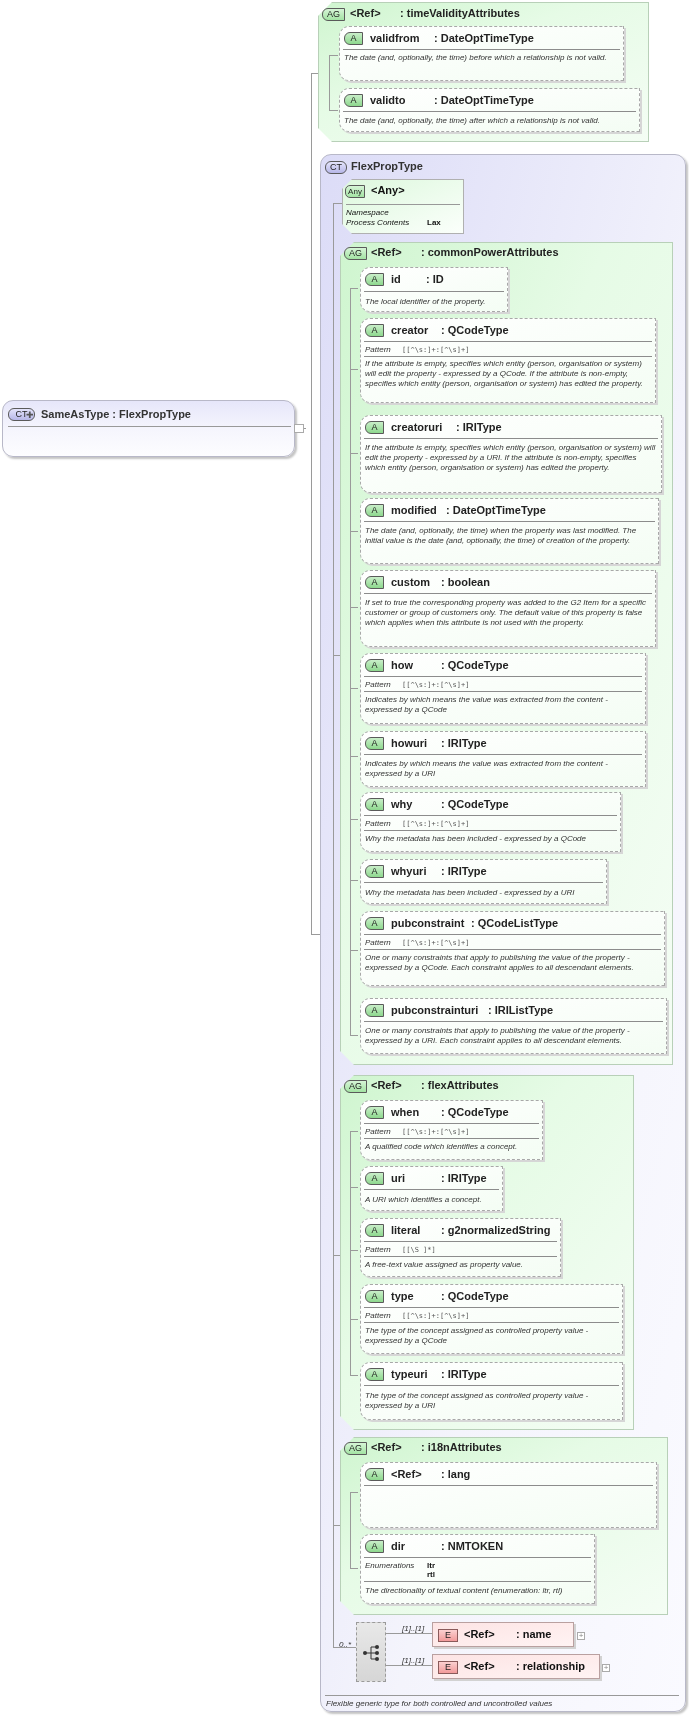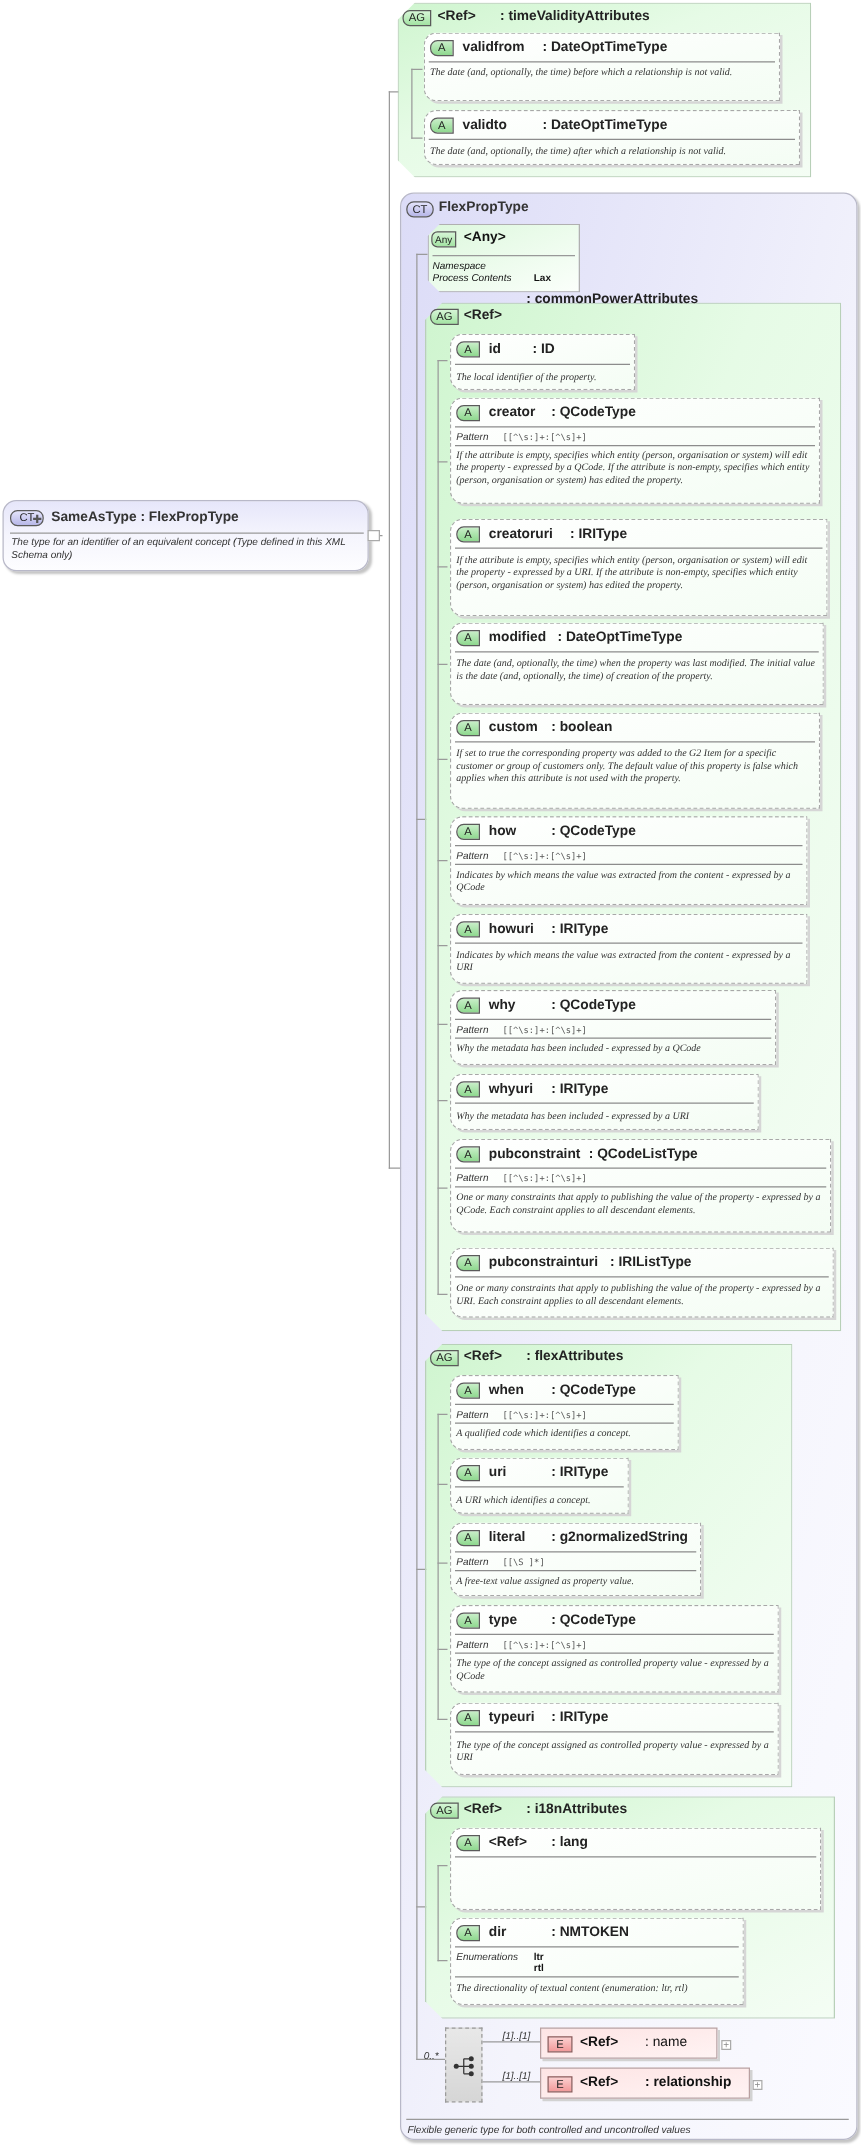--- a/index.html
+++ b/index.html
@@ -36,21 +36,21 @@
   .attr {
     position: absolute;
     border: 1px dashed #a8a8a8;
     background: linear-gradient(to bottom right, #ffffff 0%, #f4fdf4 100%);
     border-radius: 10px 0 0 10px;
     box-shadow: 2px 2px 0 #d6d6d6;
   }
   .attr-head { position: absolute; left: 4px; top: 5px; font-size: 11px; font-weight: bold; white-space: nowrap; color: #222; }
   .attr-type { position: absolute; top: 0; white-space: nowrap; }
   .sep { position: absolute; left: 3px; right: 3px; height: 1px; background: #8c8c8c; }
-  .doc { position: absolute; left: 4px; right: 4px; font-size: 8px; font-style: italic; color: #333; line-height: 10px; font-family: Liberation Serif, serif; }
+  .doc { position: absolute; left: 4px; right: 4px; font-size: 8px; font-style: italic; color: #333; line-height: 10px; }
   .pat-label { position: absolute; left: 4px; font-size: 8px; font-style: italic; color: #333; }
   .pat-val { position: absolute; font-size: 7px; color: #555; font-family: "DejaVu Sans Mono", monospace; }
 
   
   .badge {
     display: inline-block; position: absolute;
     height: 13px; line-height: 11px; font-size: 9px; font-weight: normal; text-align: center;
     border: 1px solid #5a5a5a; color: #222;
   }
   .badge-a { width: 19px; background: linear-gradient(#c9efc9, #8ed88e); border-radius: 6px 0 0 6px; }
@@ -83,21 +83,20 @@
 <div class="line" style="left:294px;top:428px;width:12px;height:1px;"></div>
 <div class="line" style="left:311px;top:73px;width:1px;height:862px;"></div>
 <div class="line" style="left:311px;top:73px;width:18px;height:1px;"></div>
 <div class="line" style="left:311px;top:934px;width:10px;height:1px;"></div>
 
 <div class="ct-box ct-root" style="left:2px;top:400px;width:293px;height:57px;">
   <span class="badge badge-ctp" style="left:5px;top:7px;">CT</span>
   <span class="abs" style="left:23px;top:9px;font-size:9px;color:#555;">✚</span>
   <span class="ct-title" style="left:38px;top:7px;">SameAsType : FlexPropType</span>
   <div class="abs" style="left:5px;right:3px;top:25px;height:1px;background:#999;"></div>
-  <div class="abs" style="left:6px;top:28px;width:282px;font-size:8px;font-style:italic;line-height:10px;color:#333;">The type for an identifier of an equivalent concept (Type defined in this XML Schema only)</div>
 </div>
 <div class="abs" style="left:294px;top:424px;width:10px;height:9px;border:1px solid #aaa;background:#fff;"></div>
 
 <div class="ag-box" style="left:318px;top:2px;width:331px;height:140px;"></div>
 <span class="badge badge-ag" style="left:322px;top:8px;">AG</span>
 <span class="ag-head" style="left:350px;top:7px;">&lt;Ref&gt;</span>
 <span class="ag-head" style="left:400px;top:7px;">: timeValidityAttributes</span>
 <div class="line" style="left:329px;top:55px;width:1px;height:56px;"></div>
 <div class="line" style="left:329px;top:55px;width:9px;height:1px;"></div>
 <div class="line" style="left:329px;top:110px;width:9px;height:1px;"></div>
@@ -135,21 +134,21 @@
   <div class="abs" style="left:3px;right:3px;top:24px;height:1px;background:#999;"></div>
   <span class="abs" style="left:3px;top:28px;font-size:8px;font-style:italic;">Namespace</span>
   <span class="abs" style="left:84px;top:28px;font-size:8px;font-weight:bold;margin-top:36px;">##other</span>
   <span class="abs" style="left:3px;top:38px;font-size:8px;font-style:italic;">Process Contents</span>
   <span class="abs" style="left:84px;top:38px;font-size:8px;font-weight:bold;">Lax</span>
 </div>
 
 <div class="ag-box" style="left:340px;top:242px;width:333px;height:823px;"></div>
 <span class="badge badge-ag" style="left:344px;top:247px;">AG</span>
 <span class="ag-head" style="left:371px;top:246px;">&lt;Ref&gt;</span>
-<span class="ag-head" style="left:421px;top:233px;">: commonPowerAttributes</span>
+<span class="ag-head" style="left:421px;top:246px;">: commonPowerAttributes</span>
 <div class="line" style="left:350px;top:288px;width:1px;height:748px;"></div>
 
 <div class="line" style="left:350px;top:288px;width:8px;height:1px;"></div>
 <div class="attr" style="left:360px;top:267px;width:148px;height:45px;">
   <span class="badge badge-a" style="left:4px;top:5px;">A</span>
   <span class="attr-head" style="left:30px;top:5px;"><span>id</span><span class="attr-type" style="left:35px;">: ID</span></span>
   <div class="sep" style="top:23px;"></div>
   <div class="doc" style="top:29px;white-space:nowrap;">The local identifier of the property.</div>
 </div>
 
@@ -339,21 +338,21 @@
     <circle cx="15" cy="16" r="2" fill="#333"></circle>
   </svg>
 </div>
 <div class="line" style="left:386px;top:1633px;width:46px;height:1px;"></div>
 <div class="line" style="left:386px;top:1665px;width:46px;height:1px;"></div>
 
 <span class="mult" style="left:402px;top:1624px;">[1]..[1]</span>
 <div class="el-box" style="left:432px;top:1622px;width:142px;height:25px;">
   <span class="badge badge-e" style="left:5px;top:6px;">E</span>
   <span class="abs" style="left:31px;top:5px;font-size:11px;font-weight:bold;">&lt;Ref&gt;</span>
-  <span class="abs" style="left:83px;top:5px;font-size:11px;font-weight:normal;">: name</span>
+  <span class="abs" style="left:83px;top:5px;font-size:11px;font-weight:bold;">: name</span>
 </div>
 <div class="plus-box" style="left:577px;top:1632px;">+</div>
 
 <span class="mult" style="left:402px;top:1656px;">[1]..[1]</span>
 <div class="el-box" style="left:432px;top:1654px;width:168px;height:25px;">
   <span class="badge badge-e" style="left:5px;top:6px;">E</span>
   <span class="abs" style="left:31px;top:5px;font-size:11px;font-weight:bold;">&lt;Ref&gt;</span>
   <span class="abs" style="left:83px;top:5px;font-size:11px;font-weight:bold;">: relationship</span>
 </div>
 <div class="plus-box" style="left:602px;top:1664px;">+</div>

